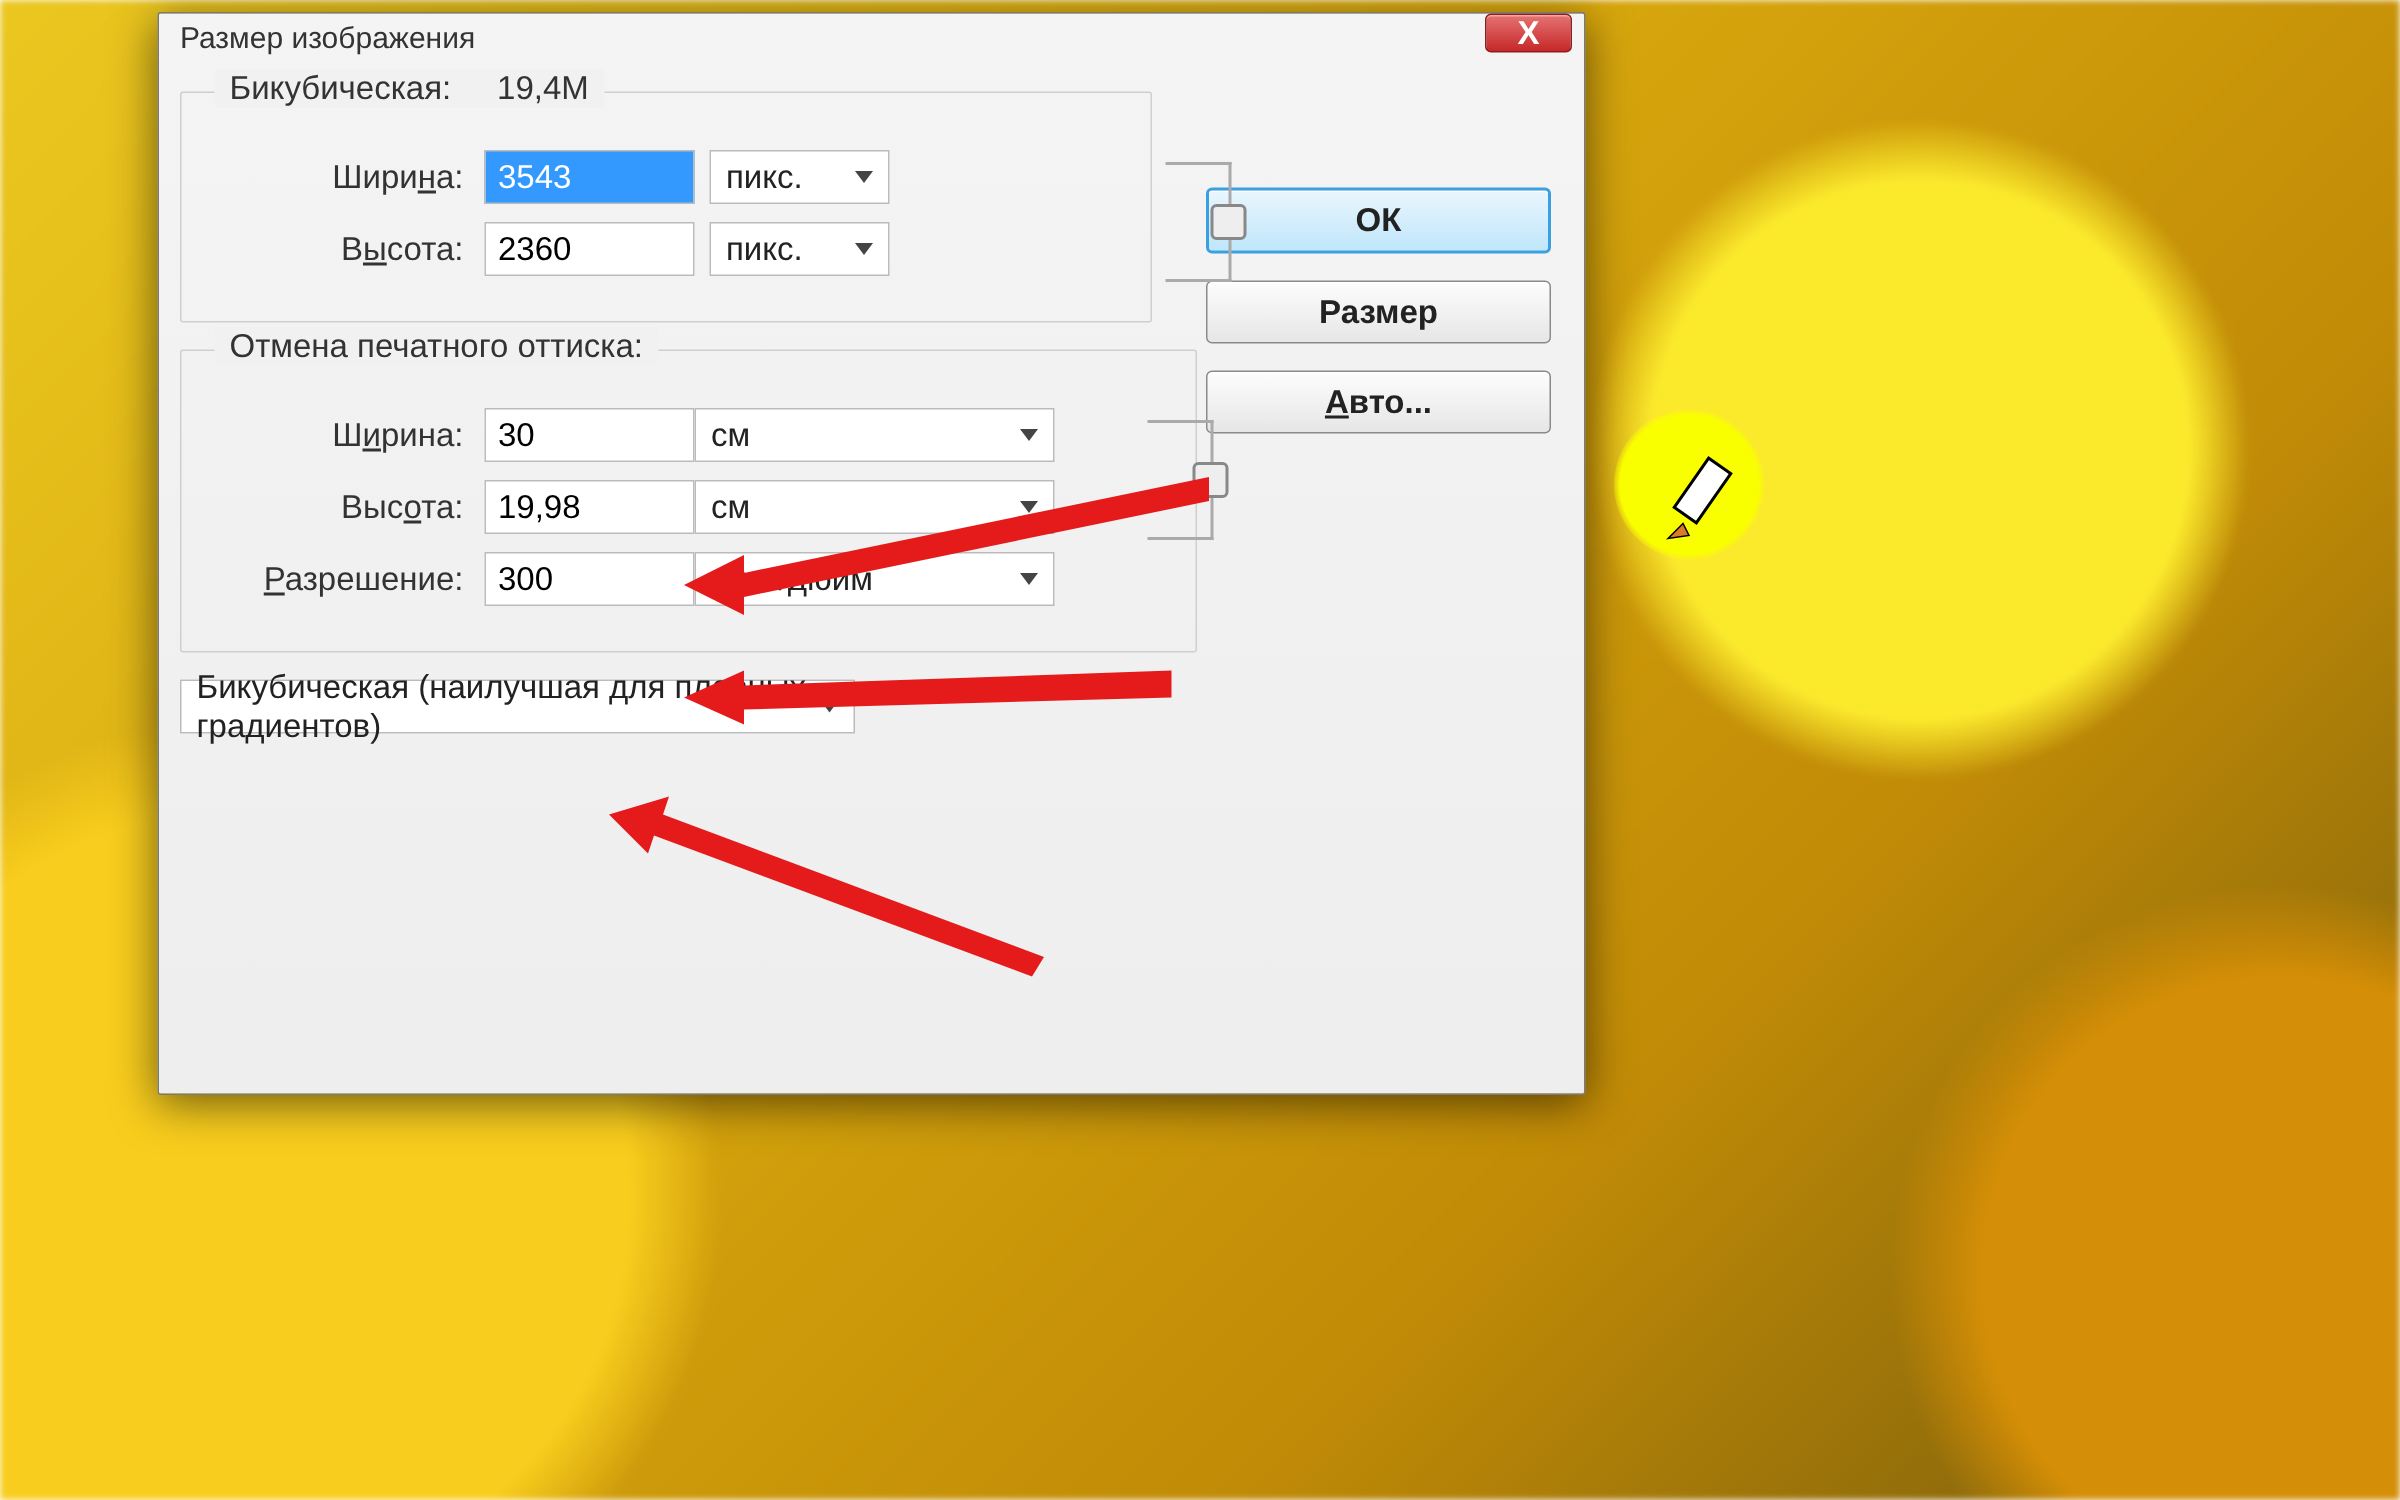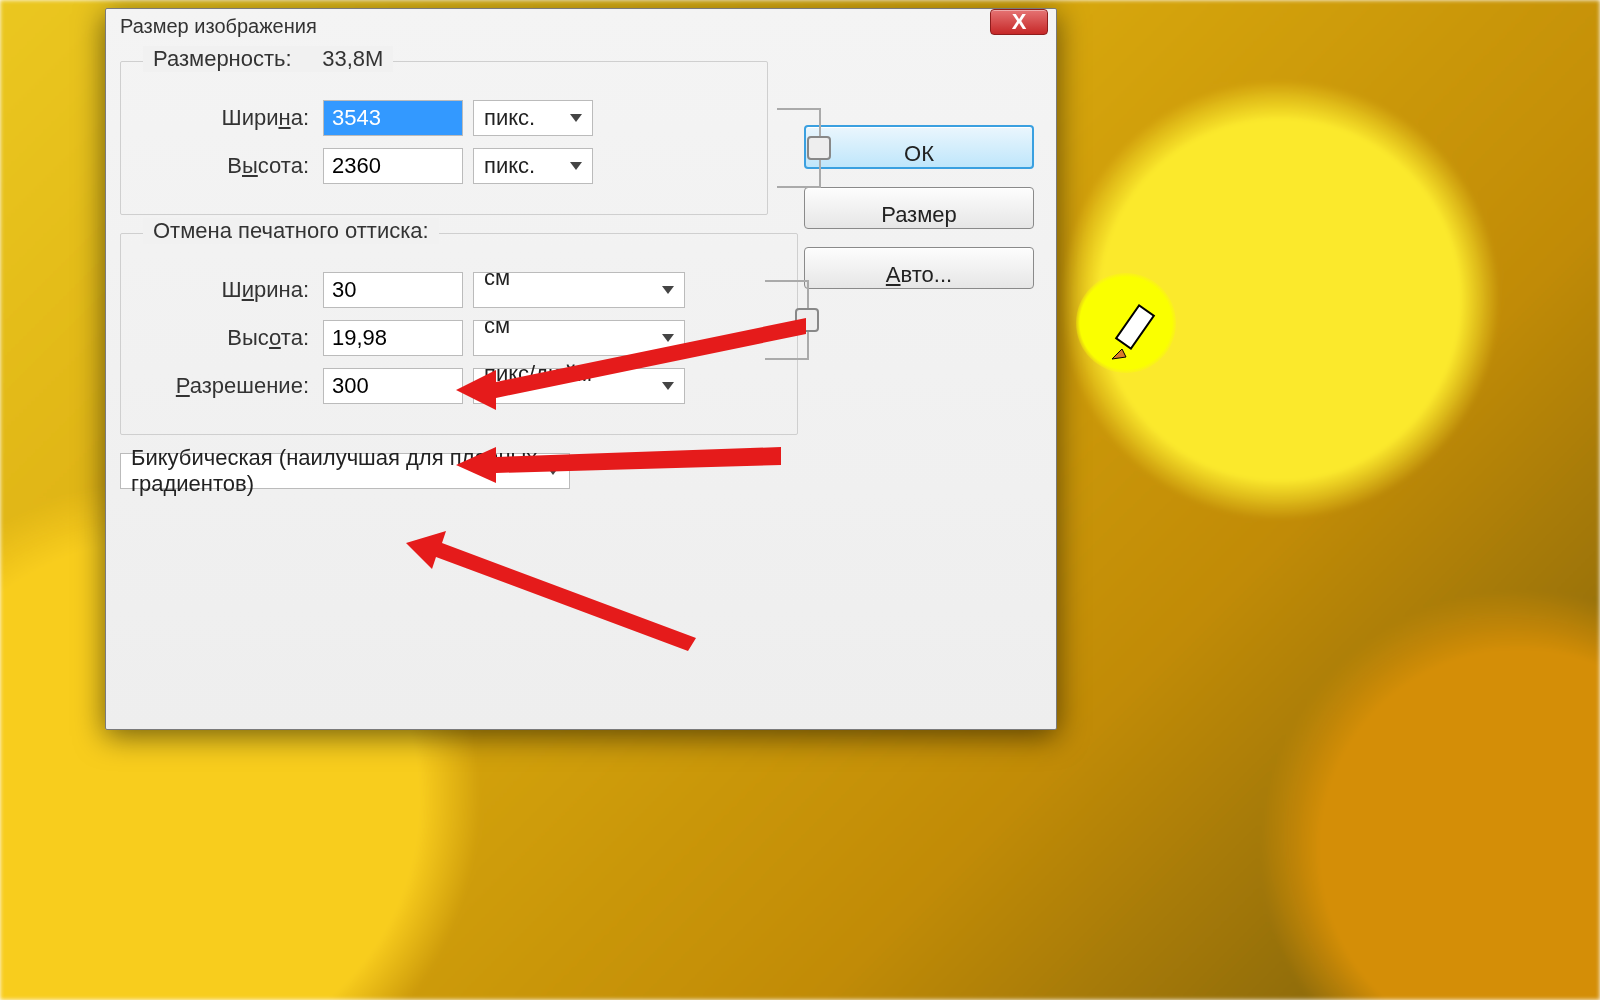--- a/index.html
+++ b/index.html
@@ -22,32 +22,32 @@
 .body{position:relative;padding:10px 14px;}
 .fieldset{border:1px solid #cfcfcf;border-radius:2px;margin:8px 0 18px 0;padding:26px 18px 18px 18px;position:relative;}
 .legend{position:absolute;top:-16px;left:22px;background:#f1f1f1;padding:0 10px;color:#333;font-size:22px;}
 .row{display:flex;align-items:center;margin:12px 0;}
 .lbl{width:170px;text-align:right;padding-right:14px;color:#333;}
 .u{text-decoration:underline;}
 input.txt{width:140px;height:36px;border:1px solid #bbb;background:#fff;font-size:22px;padding:0 8px;box-sizing:border-box;}
 input.txt.sel{background:#3399ff;color:#fff;}
 .select{height:36px;border:1px solid #bbb;background:#fff;display:flex;align-items:center;padding:16px 10px;position:relative;box-sizing:border-box;}
 .sel-sm{width:120px;margin-left:10px;}
-.sel-md{width:212px;margin-left:10px;align-items:flex-end;}
+.sel-md{width:240px;}
 .sel-lg{width:450px;}
 .caret{position:absolute;right:10px;top:50%;transform:translateY(-50%);width:0;height:0;border-left:6px solid transparent;border-right:6px solid transparent;border-top:8px solid #444;}
 .link{position:absolute;right:-54px;width:42px;border-right:2px solid #aaa;border-top:2px solid #aaa;border-bottom:2px solid #aaa;display:flex;align-items:center;justify-content:flex-end;}
 .link.one{top:46px;height:76px;}
 .link.two{top:46px;height:76px;}
 .chain{width:20px;height:20px;border:2px solid #888;border-radius:4px;background:#eee;position:absolute;right:-12px;}
 .checks{margin-top:4px;}
 .chk{display:flex;align-items:center;margin:6px 0;}
 .chk input{width:18px;height:18px;margin-right:8px;accent-color:#2a7ad1;}
 .right{position:absolute;right:22px;top:82px;width:230px;display:flex;flex-direction:column;gap:18px;}
-.btn{height:40px;border:1px solid #8a8a8a;border-radius:4px;background:linear-gradient(#fdfdfd,#e6e6e6);display:flex;align-items:flex-end;justify-content:center;box-shadow:0 1px 0 #fff inset;}
+.btn{height:40px;border:1px solid #8a8a8a;border-radius:4px;background:linear-gradient(#fdfdfd,#e6e6e6);display:flex;align-items:center;justify-content:center;box-shadow:0 1px 0 #fff inset;font-weight:bold;}
 .btn.primary{border:2px solid #3aa0e0;background:linear-gradient(#eaf6fd,#bfe6fb);}
 .fs1{width:610px;}
 .fs2{width:640px;}
 .fs1box{position:relative;}
 .cursor{position:absolute;right:-140px;top:230px;width:120px;height:120px;pointer-events:none;}
 .cursor .spot{position:absolute;left:0;top:0;width:100px;height:100px;border-radius:50%;background:radial-gradient(circle,#faff00 0 46px,rgba(250,255,0,.6) 48px,transparent 52px);}
 .cursor svg{position:absolute;left:28px;top:28px;}
 .arrow{position:absolute;pointer-events:none;}
 </style>
 </head>
@@ -72,23 +72,23 @@
    <div class="btn">
           <span>Размер</span>
         </div>
    <div class="btn">
           <span><span class="u">А</span>вто...</span>
         </div>
   </div>
 
   <div class="fieldset fs1 fs1box">
    <div class="legend">
-    <span>Размерность:</span>
+    <span>Бикубическая:</span>
     &nbsp;&nbsp;&nbsp;
-    <span>33,8M</span>
+    <span>19,4M</span>
    </div>
    <div class="row">
     <div class="lbl">Шири<span class="u">н</span>а:</div>
     <input class="txt sel" value="3543" style="">
     <div class="select sel-sm">
      <span>пикс.</span>
             <div class="caret"></div>
     </div>
    </div>
    <div class="row">

